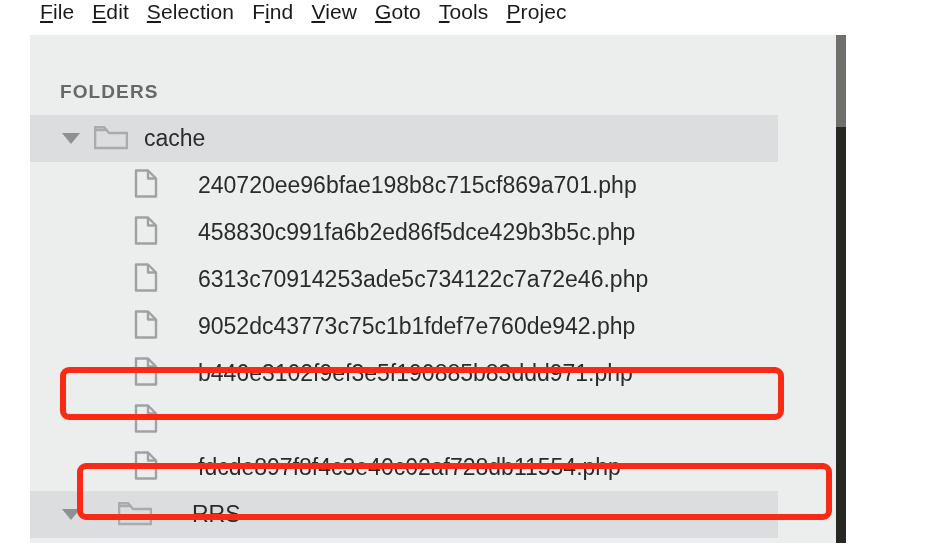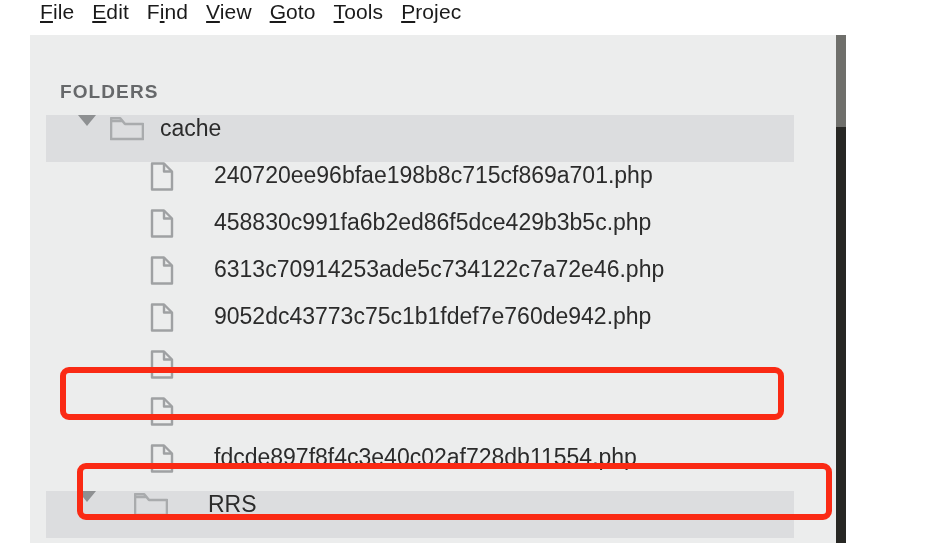--- a/index.html
+++ b/index.html
@@ -58,25 +58,25 @@
     font-size: 19px;
     font-weight: bold;
     color: #66686a;
     letter-spacing: 1.1px;
     padding-left: 30px;
     padding-bottom: 12px;
   }
 
   .tree-row {
     position: absolute;
-    left: 16px;
+    left: 0;
     width: 748px;
     height: 47px;
     display: flex;
-    align-items: flex-start;
+    align-items: center;
     white-space: nowrap;
   }
   .tree-row.folder { background: #dcdddf; }
 
   .twisty {
     width: 0; height: 0;
     border-left: 9px solid transparent;
     border-right: 9px solid transparent;
     border-top: 11px solid #8e9092;
     margin-left: 32px;
@@ -117,20 +117,21 @@
     box-sizing: border-box;
     pointer-events: none;
   }
 </style>
 </head>
 <body>
 
 <div id="menubar">
     <div class="menu-item"><span class="mn">F</span><span>ile</span></div>
     <div class="menu-item"><span class="mn">E</span><span>dit</span></div>
+    <div class="menu-item"><span class="mn">S</span><span>election</span></div>
     <div class="menu-item"><span>F</span><span class="mn">i</span><span>nd</span></div>
     <div class="menu-item"><span class="mn">V</span><span>iew</span></div>
     <div class="menu-item"><span class="mn">G</span><span>oto</span></div>
     <div class="menu-item"><span class="mn">T</span><span>ools</span></div>
     <div class="menu-item"><span class="mn">P</span><span>rojec</span></div>
   </div>
 
 <div id="sidebar">
   <div id="folders-header">
     <div id="folders-title">FOLDERS</div>
@@ -170,20 +171,21 @@
             <path d="M2 1.5 L14 1.5 L22 9.5 L22 27.5 L2 27.5 Z" fill="none" stroke="#9fa1a3" stroke-width="2.4" stroke-linejoin="round"></path>
             <path d="M14 1.5 L14 9.5 L22 9.5" fill="none" stroke="#9fa1a3" stroke-width="2.4" stroke-linejoin="round"></path>
           </svg></span>
         <span class="row-label">9052dc43773c75c1b1fdef7e760de942.php</span>
       </div>
       <div class="tree-row file-row" style="top: 315px;">
         <span class="file-icon"><svg width="24" height="29" viewBox="0 0 24 29">
             <path d="M2 1.5 L14 1.5 L22 9.5 L22 27.5 L2 27.5 Z" fill="none" stroke="#9fa1a3" stroke-width="2.4" stroke-linejoin="round"></path>
             <path d="M14 1.5 L14 9.5 L22 9.5" fill="none" stroke="#9fa1a3" stroke-width="2.4" stroke-linejoin="round"></path>
           </svg></span>
+        <span class="row-label">b446e3102f9ef3e5f190885b83ddd971.php</span>
       </div>
       <div class="tree-row file-row" style="top: 362px;">
         <span class="file-icon"><svg width="24" height="29" viewBox="0 0 24 29">
             <path d="M2 1.5 L14 1.5 L22 9.5 L22 27.5 L2 27.5 Z" fill="none" stroke="#9fa1a3" stroke-width="2.4" stroke-linejoin="round"></path>
             <path d="M14 1.5 L14 9.5 L22 9.5" fill="none" stroke="#9fa1a3" stroke-width="2.4" stroke-linejoin="round"></path>
           </svg></span>
       </div>
       <div class="tree-row file-row" style="top: 409px;">
         <span class="file-icon"><svg width="24" height="29" viewBox="0 0 24 29">
             <path d="M2 1.5 L14 1.5 L22 9.5 L22 27.5 L2 27.5 Z" fill="none" stroke="#9fa1a3" stroke-width="2.4" stroke-linejoin="round"></path>

